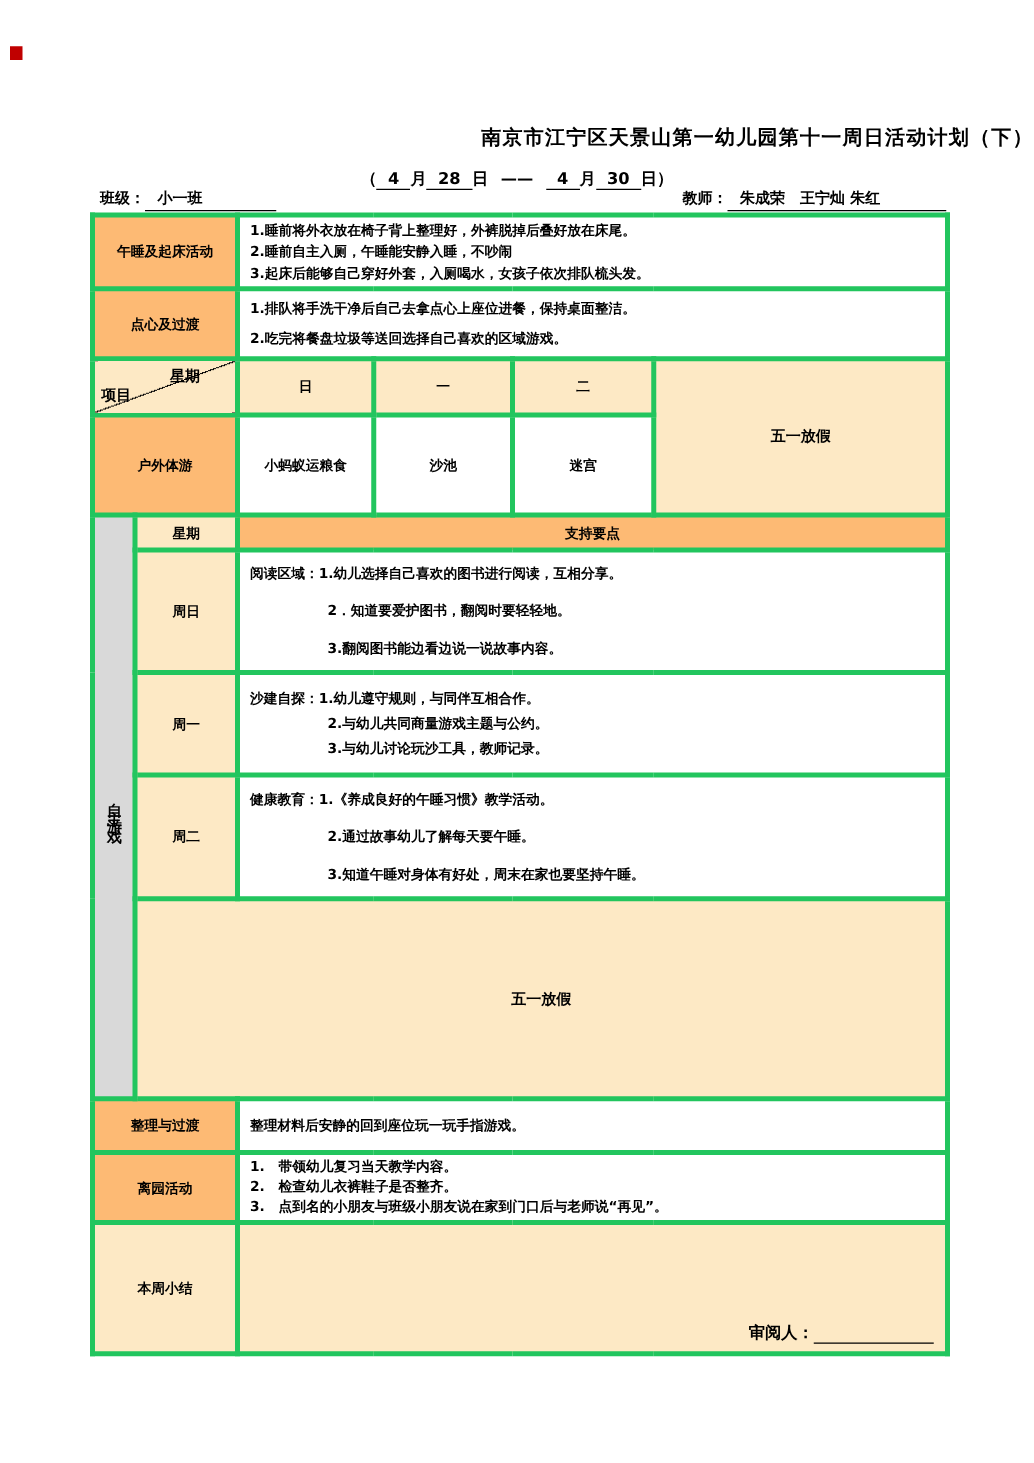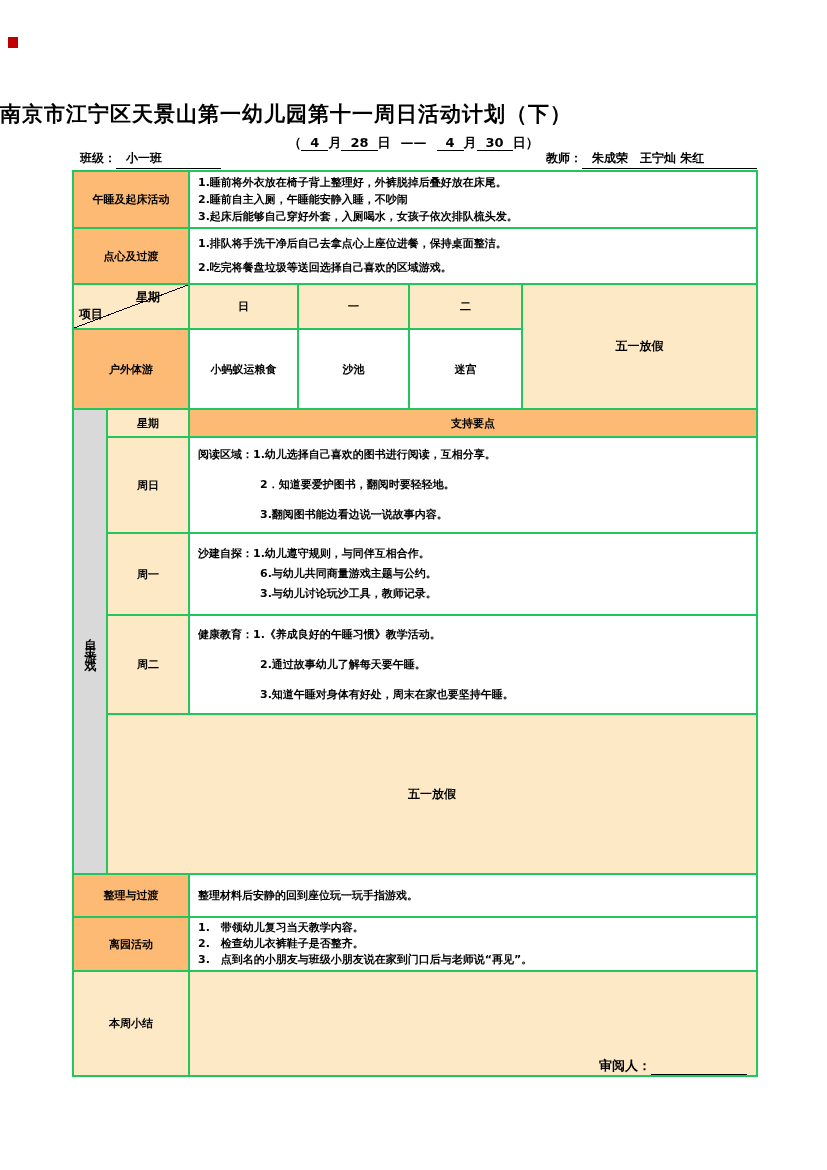--- a/index.html
+++ b/index.html
@@ -3,35 +3,35 @@
 <meta charset="utf-8">
 <style>
   * { margin:0; padding:0; box-sizing:border-box; }
   body { background:#fff; }
   .page {
     position:relative; width:827px; height:1170px; background:#ffffff;
     font-family:"DejaVu Sans", sans-serif; font-weight:bold; color:#000;
     overflow:hidden;
   }
   .marker { position:absolute; left:8px; top:37px; width:10px; height:11px; background:#c00000; }
-  .title { position:absolute; top:100px; left:0; width:100%; text-align:left; font-size:21px; letter-spacing:1px; }
+  .title { position:absolute; top:100px; left:0; width:100%; text-align:right; font-size:16px; letter-spacing:1px; }
   .subtitle { position:absolute; top:134px; left:0; width:100%; text-align:center; font-size:13px; }
   .subtitle .u { display:inline-block; border-bottom:1.5px solid #000; padding:0 9px; min-width:14px; text-align:center; }
   .subtitle .dash { padding:0 10px; }
   .info-row { position:absolute; top:150px; left:80px; width:677px; display:flex; justify-content:space-between; font-size:12px; }
   .uline { display:inline-block; border-bottom:1.5px solid #000; padding:0 10px 1px 10px; }
   .class-val { min-width:105px; }
   .teacher-val { min-width:175px; }
 
   table.plan {
     position:absolute; top:170px; left:72px; width:684px;
     border-collapse:collapse; table-layout:fixed;
     border:2px solid #000;
   }
-  table.plan td { border:2px solid #22c55e; vertical-align:middle; font-size:11px; }
+  table.plan td { border:4px solid #22c55e; vertical-align:middle; font-size:11px; }
   tr.r1{height:52px} tr.r2{height:56px} tr.r3{height:45px} tr.r4{height:80px}
   tr.r5{height:28px} tr.r6{height:91px} tr.r7{height:82px} tr.r8{height:99px}
   tr.r9{height:160px} tr.r10{height:43px} tr.r11{height:49px} tr.r12{height:105px}
 
   .lbl { background:#fdba74; text-align:center; font-size:12px; }
   .cream { background:#fde9c5; }
   .creamlbl { background:#fde9c5; text-align:center; font-size:12px; }
   .dayh { background:#fde9c5; text-align:center; font-size:12px; }
   .center { text-align:center; }
   .content { padding:2px 8px; text-align:left; line-height:17px; }
@@ -130,21 +130,21 @@
         <div>阅读区域：1.幼儿选择自己喜欢的图书进行阅读，互相分享。</div>
         <div class="ind">2．知道要爱护图书，翻阅时要轻轻地。</div>
         <div class="ind">3.翻阅图书能边看边说一说故事内容。</div>
       </td>
     </tr>
 
     <tr class="r7">
       <td class="creamlbl">周一</td>
       <td colspan="4" class="content lh20">
         <div>沙建自探：1.幼儿遵守规则，与同伴互相合作。</div>
-        <div class="ind">6.与幼儿共同商量游戏主题与公约。</div>
+        <div class="ind">2.与幼儿共同商量游戏主题与公约。</div>
         <div class="ind">3.与幼儿讨论玩沙工具，教师记录。</div>
       </td>
     </tr>
 
     <tr class="r8">
       <td class="creamlbl">周二</td>
       <td colspan="4" class="content lh30">
         <div>健康教育：1.《养成良好的午睡习惯》教学活动。</div>
         <div class="ind">2.通过故事幼儿了解每天要午睡。</div>
         <div class="ind">3.知道午睡对身体有好处，周末在家也要坚持午睡。</div>

